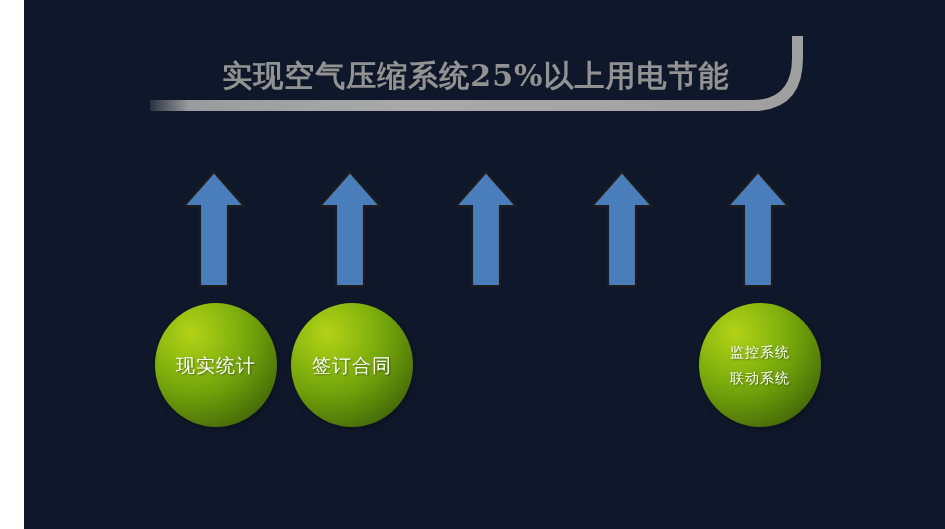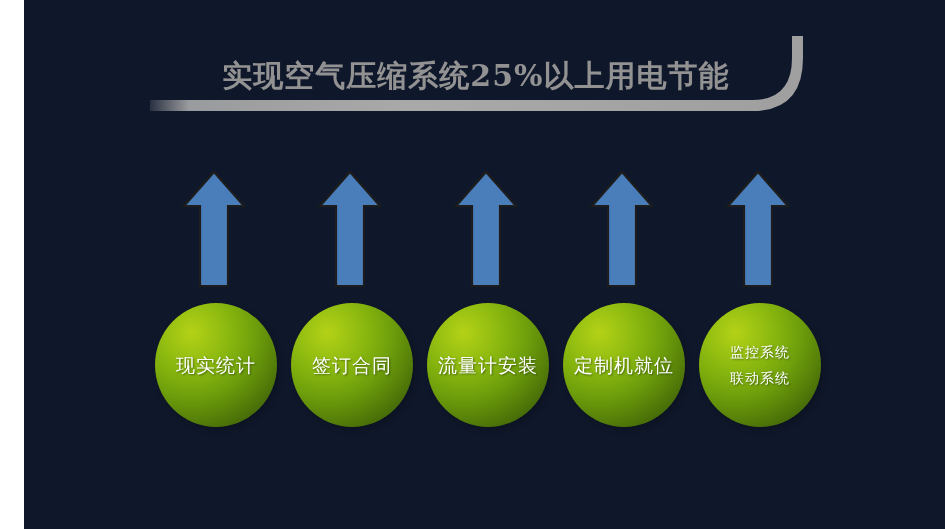--- a/index.html
+++ b/index.html
@@ -142,24 +142,18 @@
       <polygon points="32,2 62,36 46,36 46,116 18,116 18,36 2,36" fill="#4a7ebb" stroke="#1d1d1d" stroke-width="2.2" stroke-linejoin="miter"></polygon>
     </svg>
   </div>
 
   <div class="node-circle" style="left:267px">
     <span class="node-label">签订合同</span>
   </div>
   <div class="node-circle" style="left:131px">
     <span class="node-label">现实统计</span>
   </div>
-  <div class="node-circle" style="left:403px">
-    <span class="node-label">流量计安装</span>
-  </div>
-  <div class="node-circle" style="left:539px">
-    <span class="node-label">定制机就位</span>
-  </div>
   <div class="node-circle" style="left:675px">
     <span class="node-label two-line">监控系统
 联动系统</span>
   </div>
 
 </div>
 
 </body></html>

